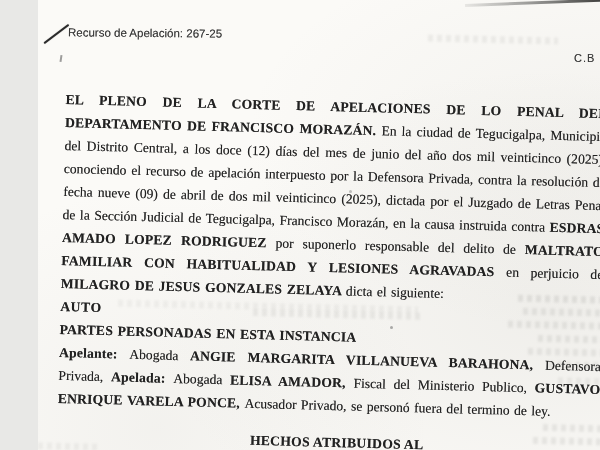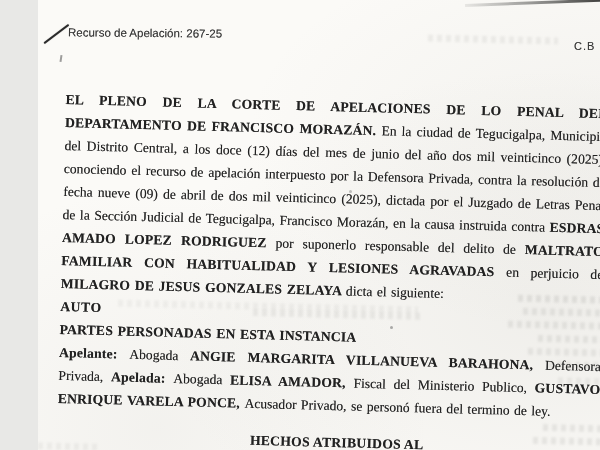--- a/index.html
+++ b/index.html
@@ -15,21 +15,21 @@
     margin-left:38px;
   }
   .hdr{
     position:absolute;
     font-family:"Liberation Sans", sans-serif;
     font-size:11.5px;color:#3a3a3a;
     text-shadow:0 0 .5px rgba(60,60,60,.6);
     white-space:nowrap;
   }
   .case-label{left:30px;top:27px;transform:rotate(0.5deg);}
-  .initials{left:536px;top:40px;letter-spacing:1px;font-size:11px;}
+  .initials{left:536px;top:52px;letter-spacing:1px;font-size:11px;}
   .pen-mark{
     position:absolute;left:3px;top:33px;width:31px;height:2.4px;
     background:#2b2b2b;border-radius:2px;transform:rotate(-37deg);
     box-shadow:0 0 1px rgba(0,0,0,.4);
   }
   .stray-mark{
     position:absolute;left:22px;top:55px;width:1.8px;height:7px;
     background:#6a6a6a;transform:rotate(8deg);opacity:.65;
   }
   .edge-line{

